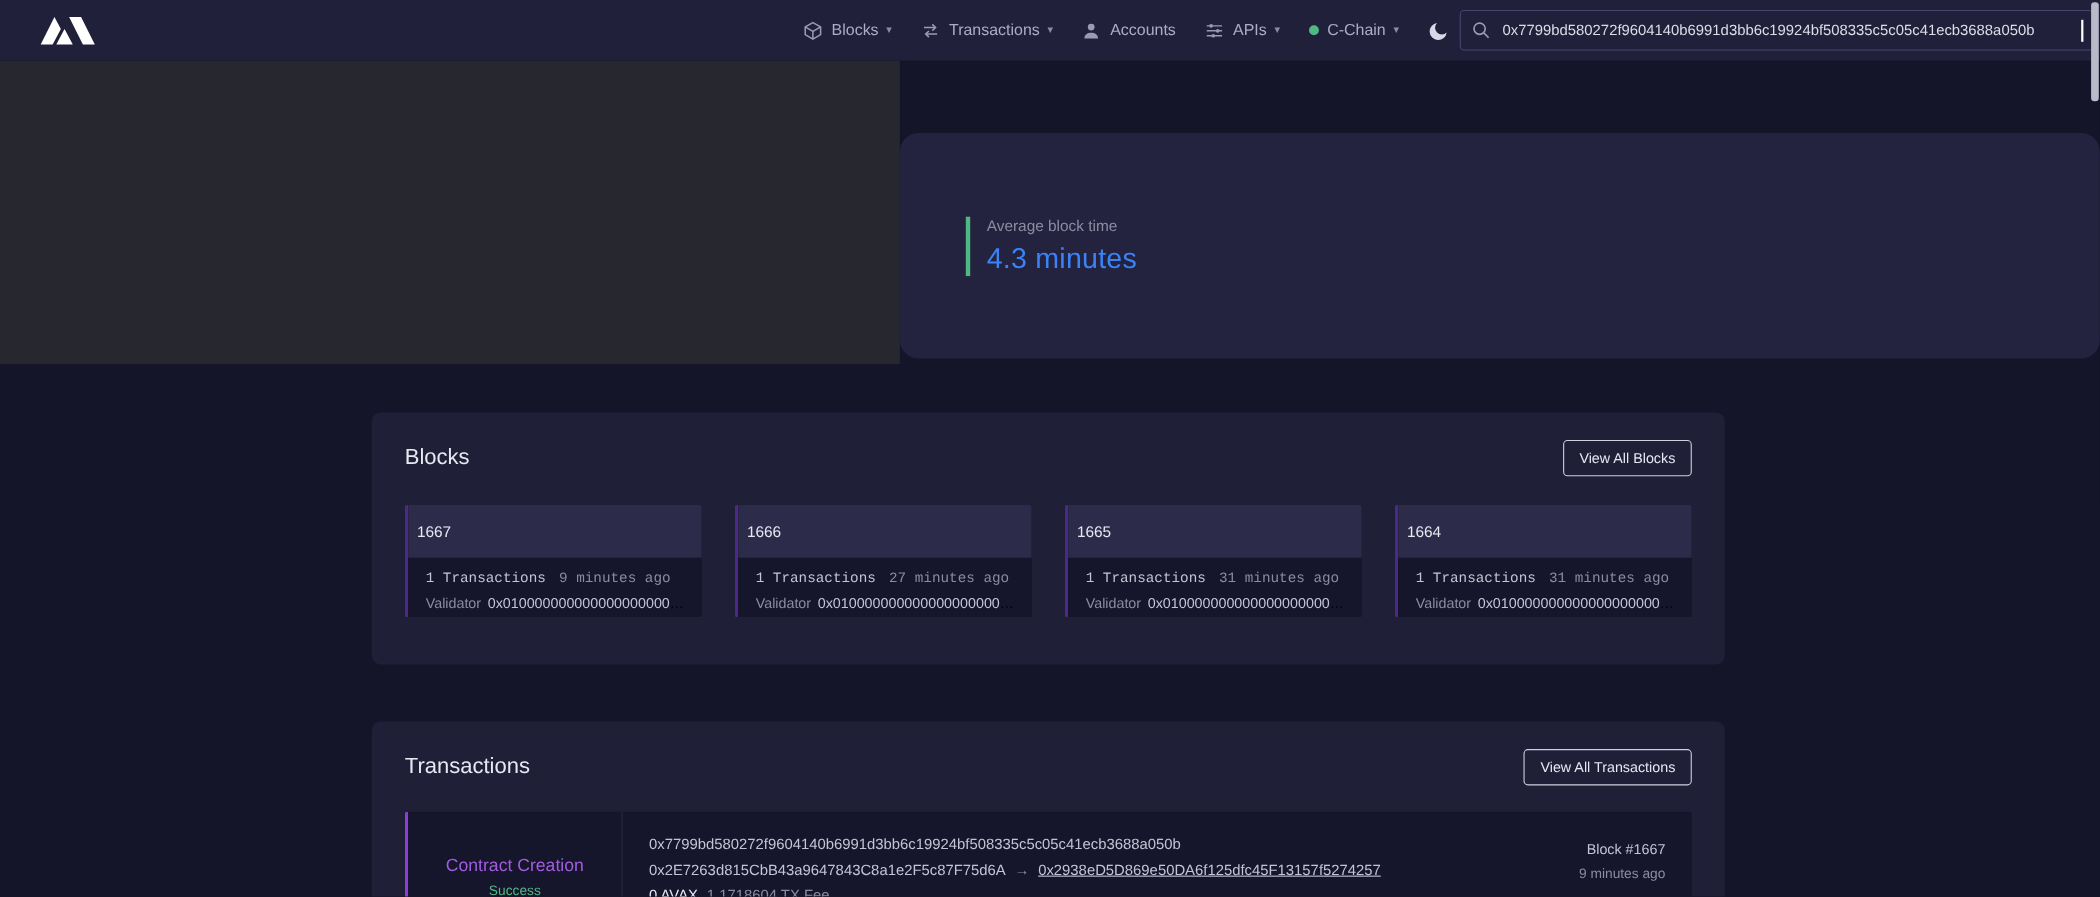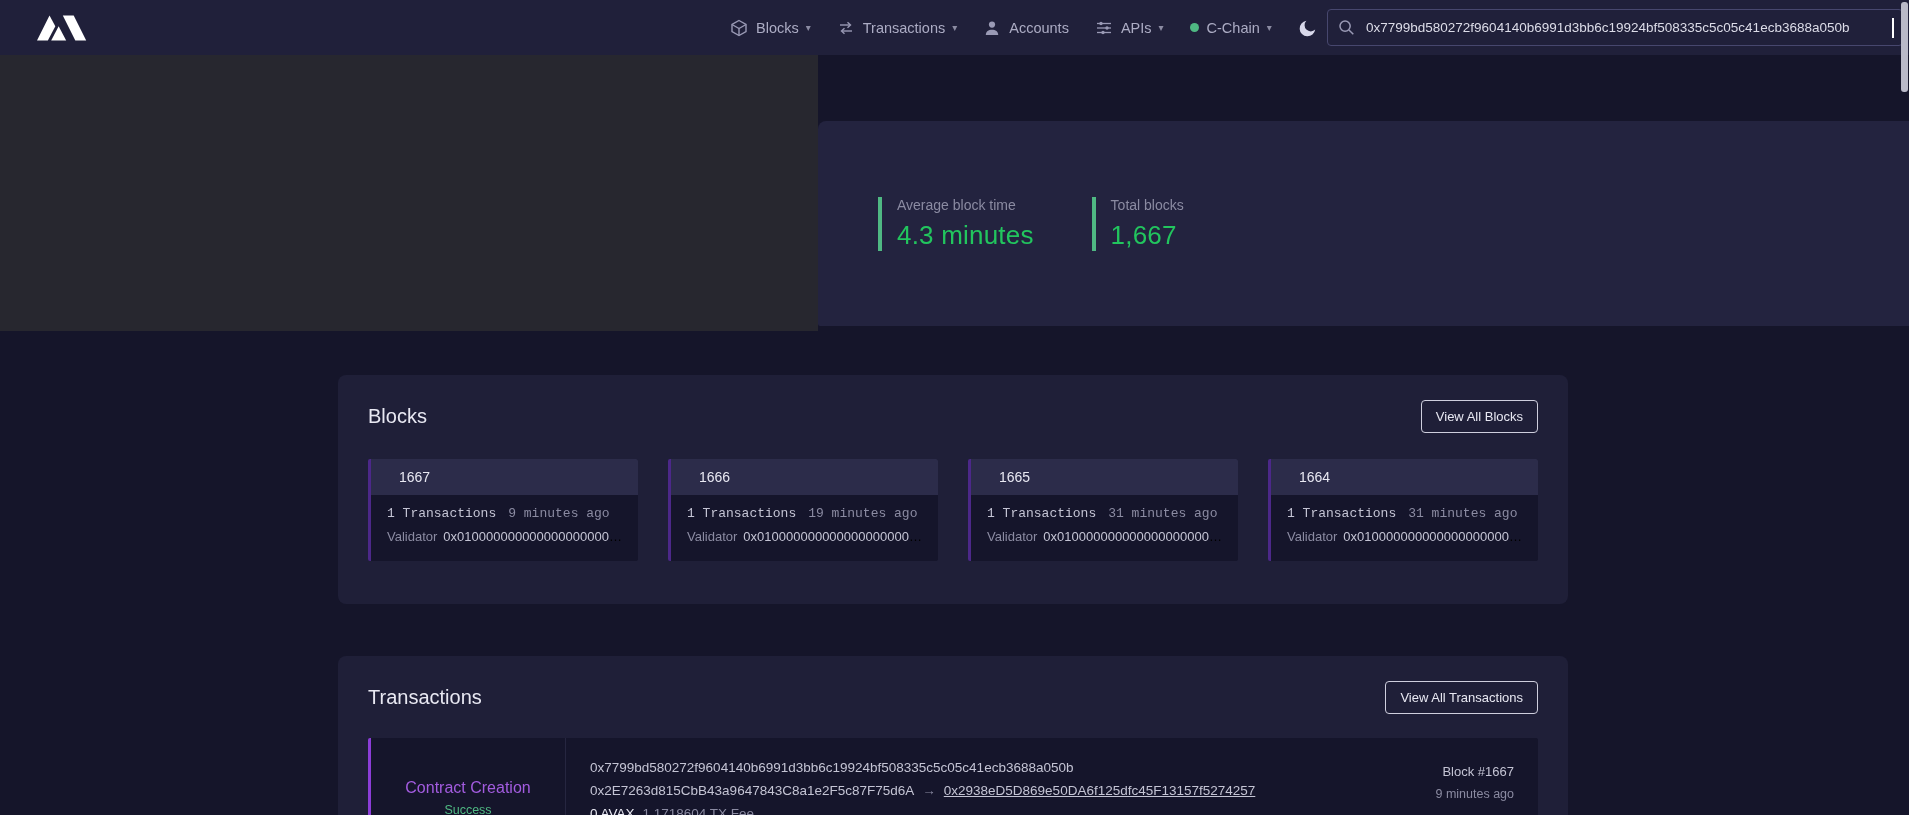--- a/index.html
+++ b/index.html
@@ -51,26 +51,26 @@
 
   
   .hero-left {
     position: absolute; left: 0; top: 55px; width: 818px; height: 276px;
     background: var(--hero_left_bg, #27272f);
   }
   .hero-panel {
     position: absolute; left: 818px; top: 121px; width: 1091px; height: 205px;
     background: var(--panel_bg, #23233f);
     border-top-left-radius: 8px; border-bottom-left-radius: 2px;
-    display: flex; align-items: center;
+    display: flex; align-items: center; border-radius: 17px;
   }
   .stats-row { display: flex; gap: 58px; margin-left: 60px; }
   .stat { border-left: 4px solid var(--accent_green, #4fb883); padding-left: 15px; min-width: 120px; }
   .stat .stat-label { color: var(--text_muted, #9c9cb2); font-size: 14px; margin-bottom: 7px; }
-  .stat .stat-value { color: #22c55e; font-size: 26px; letter-spacing: 0.2px; }
+  .stat .stat-value { color: #3b82f6; font-size: 26px; letter-spacing: 0.2px; }
 
   
   .section-card {
     position: absolute; left: 338px; width: 1230px;
     background: var(--card_bg, #1f1f38); border-radius: 8px;
   }
   .section-card.blocks { top: 375px; height: 229px; }
   .section-card.transactions { top: 656px; height: 290px; }
   .section-header {
     display: flex; justify-content: space-between; align-items: center;
@@ -88,22 +88,22 @@
     position: absolute; left: 30px; top: 84px; width: 1170px;
     display: flex; gap: 30px;
   }
   .block-tile {
     width: 270px; height: 102px;
     background: var(--tile_bg, #15152b);
     border-left: 3px solid var(--purple_border, #4c2889);
     border-radius: 2px; overflow: hidden;
   }
   .block-tile .tile-header {
-    height: 36px; background: var(--tile_header_bg, #2c2c4a);
-    display: flex; align-items: center; padding: 0 28px;
+    height: 48px; background: var(--tile_header_bg, #2c2c4a);
+    display: flex; align-items: center; padding: 0 8px;
     color: var(--text_primary, #e4e4ee); font-size: 14px; cursor: pointer;
   }
   .block-tile .tile-body { padding: 11px 16px 0 16px; }
   .tile-line1 { display: flex; gap: 12px; align-items: baseline; font-size: 13px; margin-bottom: 8px; font-family: Liberation Mono, monospace; }
   .tile-tx { color: var(--text_secondary, #cdcdda); }
   .tile-age { color: var(--text_muted, #8b8ba2); }
   .tile-line2 { font-size: 13px; white-space: nowrap; overflow: hidden; text-overflow: ellipsis; }
   .tile-validator-label { color: var(--text_muted, #8b8ba2); margin-right: 6px; }
   .tile-validator { color: var(--text_secondary, #cdcdda); cursor: pointer; }
 
@@ -213,24 +213,20 @@
   </div>
 </div>
 
 <div class="hero-left"></div>
 <div class="hero-panel">
   <div class="stats-row">
     <div class="stat">
       <div class="stat-label">Average block time</div>
       <div class="stat-value">4.3 minutes</div>
     </div>
-    <div class="stat">
-      <div class="stat-label">Total blocks</div>
-      <div class="stat-value">1,667</div>
-    </div>
   </div>
 </div>
 
 <div class="section-card blocks">
   <div class="section-header">
     <div class="section-title">Blocks</div>
     <button class="view-all-btn">View All Blocks</button>
   </div>
   <div class="tiles-row">
 
@@ -245,21 +241,21 @@
           <span class="tile-validator-label">Validator</span><span class="tile-validator">0x010000000000000000000000...</span>
         </div>
       </div>
     </div>
 
     <div class="block-tile">
       <div class="tile-header">1666</div>
       <div class="tile-body">
         <div class="tile-line1">
           <span class="tile-tx">1 Transactions</span>
-          <span class="tile-age">19 minutes ago</span>
+          <span class="tile-age">27 minutes ago</span>
         </div>
         <div class="tile-line2">
           <span class="tile-validator-label">Validator</span><span class="tile-validator">0x010000000000000000000000...</span>
         </div>
       </div>
     </div>
 
     <div class="block-tile">
       <div class="tile-header">1665</div>
       <div class="tile-body">

